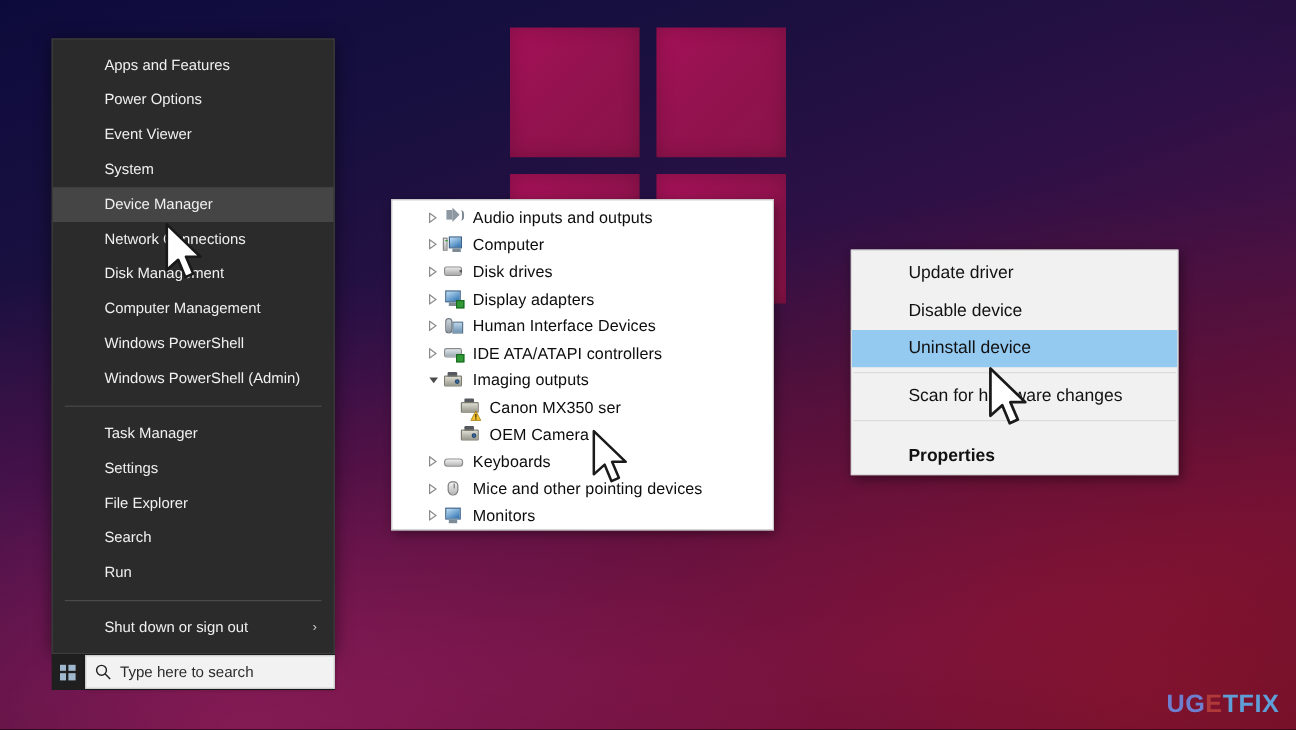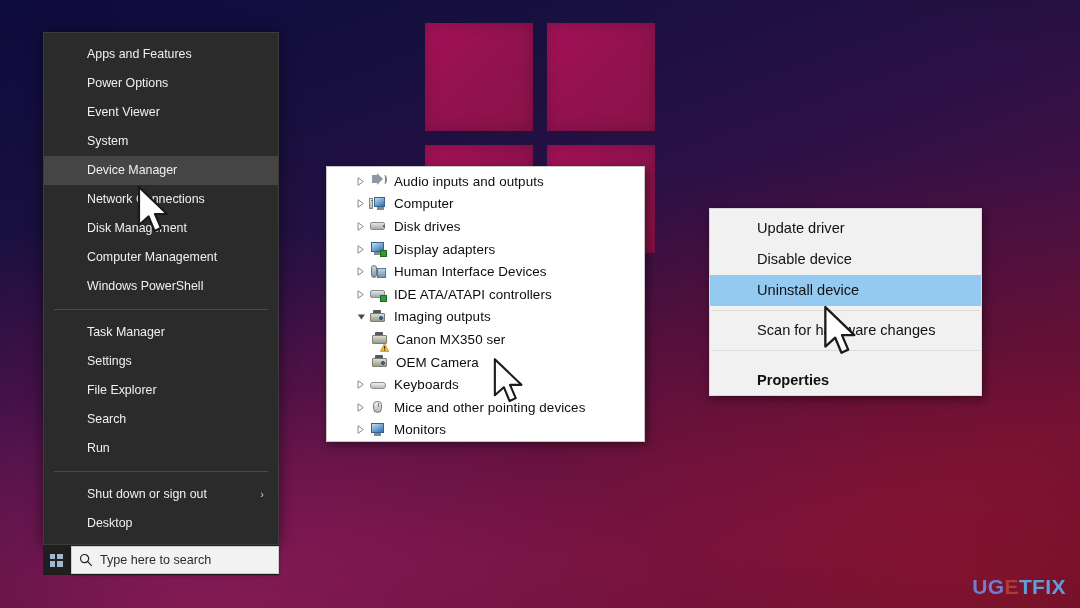--- a/index.html
+++ b/index.html
@@ -157,21 +157,21 @@
     box-sizing: border-box;
     overflow: hidden;
   }
   .tree-row {
     height: 22.6px;
     display: flex;
     align-items: center;
     padding-left: 26px;
     white-space: nowrap;
   }
-  .tree-row.child { padding-left: 44px; }
+  .tree-row.child { padding-left: 56px; }
   .tw {
     width: 16px;
     flex: 0 0 auto;
     display: flex;
     align-items: center;
     justify-content: center;
   }
   .tw svg { display: block; }
   .tree-ico {
     width: 18px;
@@ -300,20 +300,23 @@
     </div>
     <div class="winx-item">
       <span>Disk Management</span>
     </div>
     <div class="winx-item">
       <span>Computer Management</span>
     </div>
     <div class="winx-item">
       <span>Windows PowerShell</span>
     </div>
+    <div class="winx-item">
+      <span>Windows PowerShell (Admin)</span>
+    </div>
 
     <div class="winx-sep"></div>
 
     <div class="winx-item">
       <span>Task Manager</span>
     </div>
     <div class="winx-item">
       <span>Settings</span>
     </div>
     <div class="winx-item">

